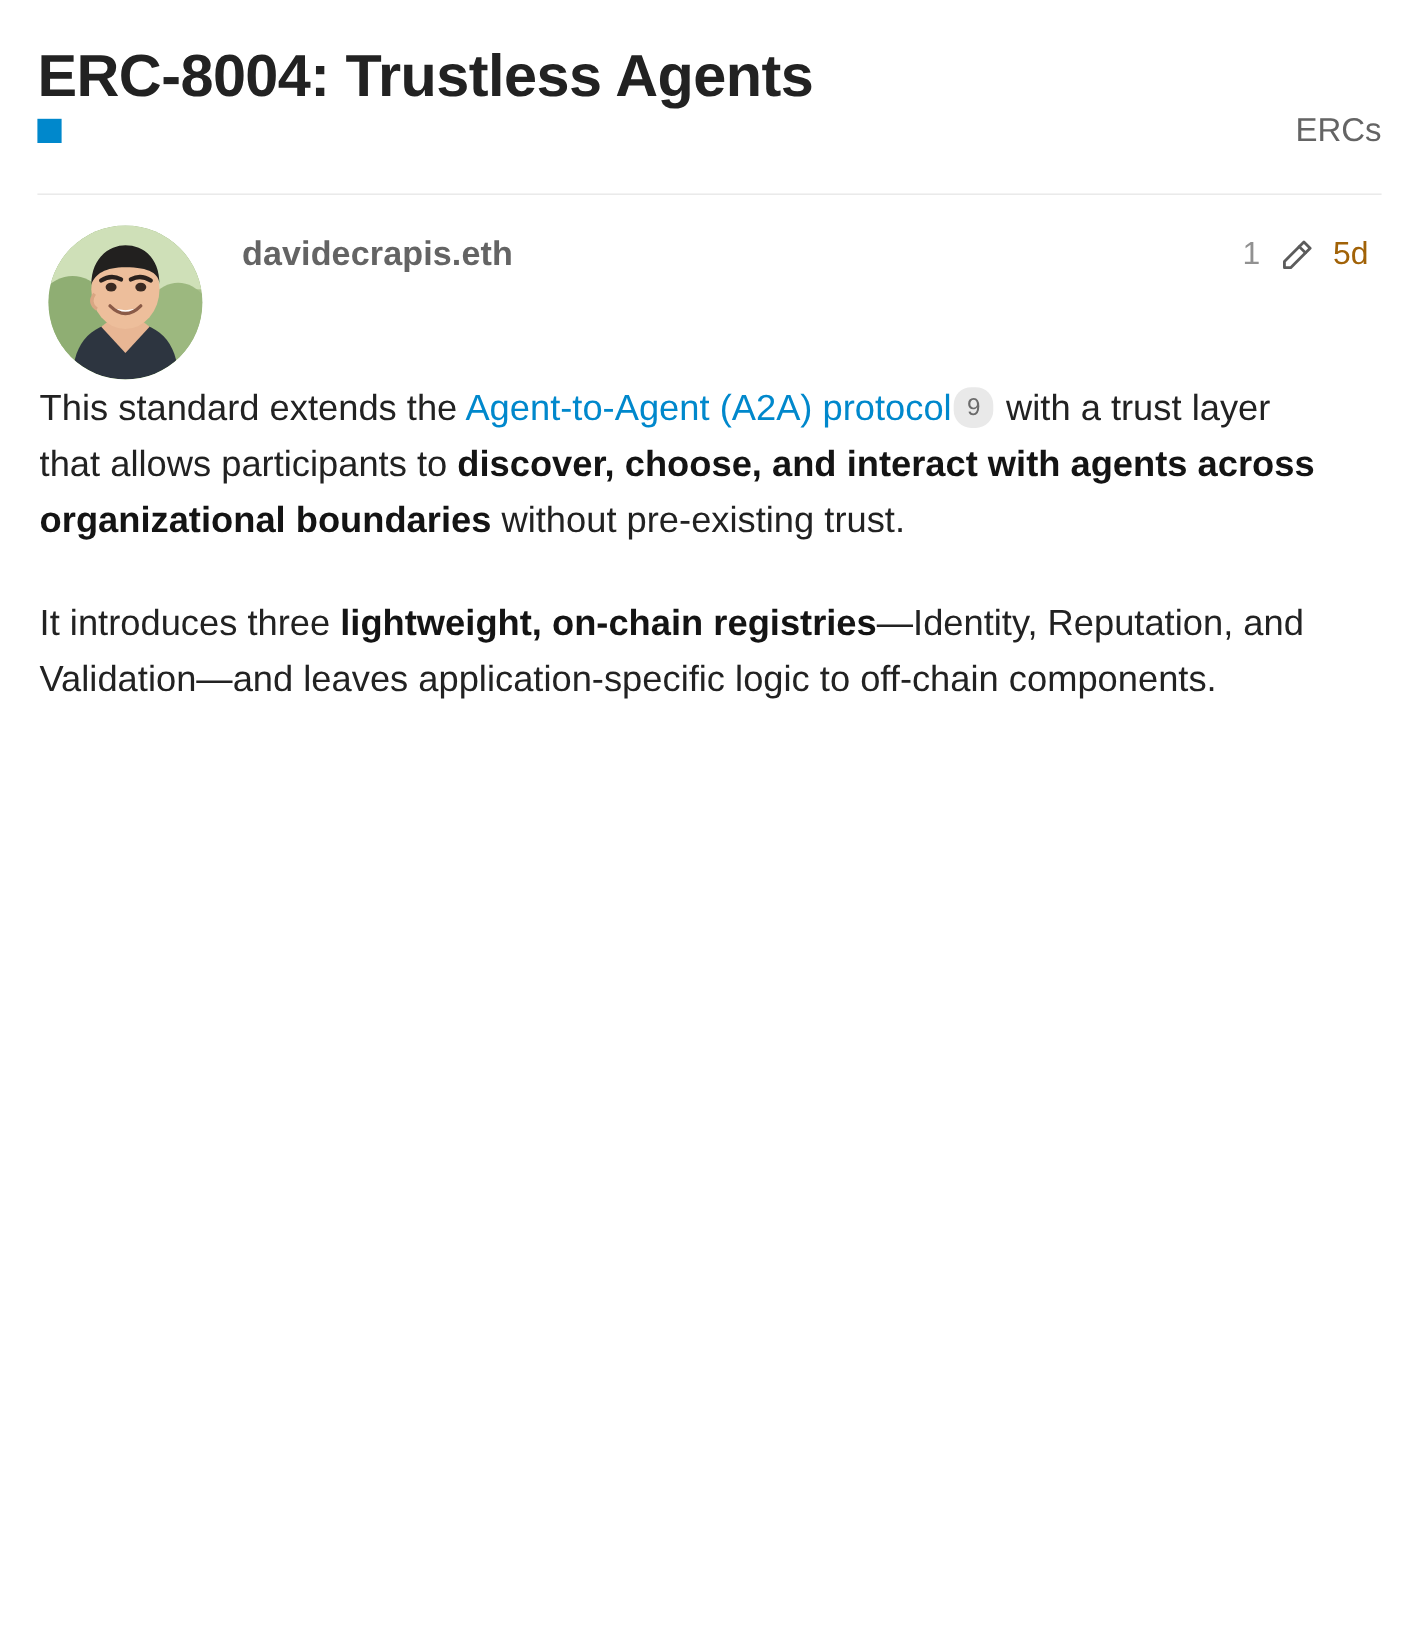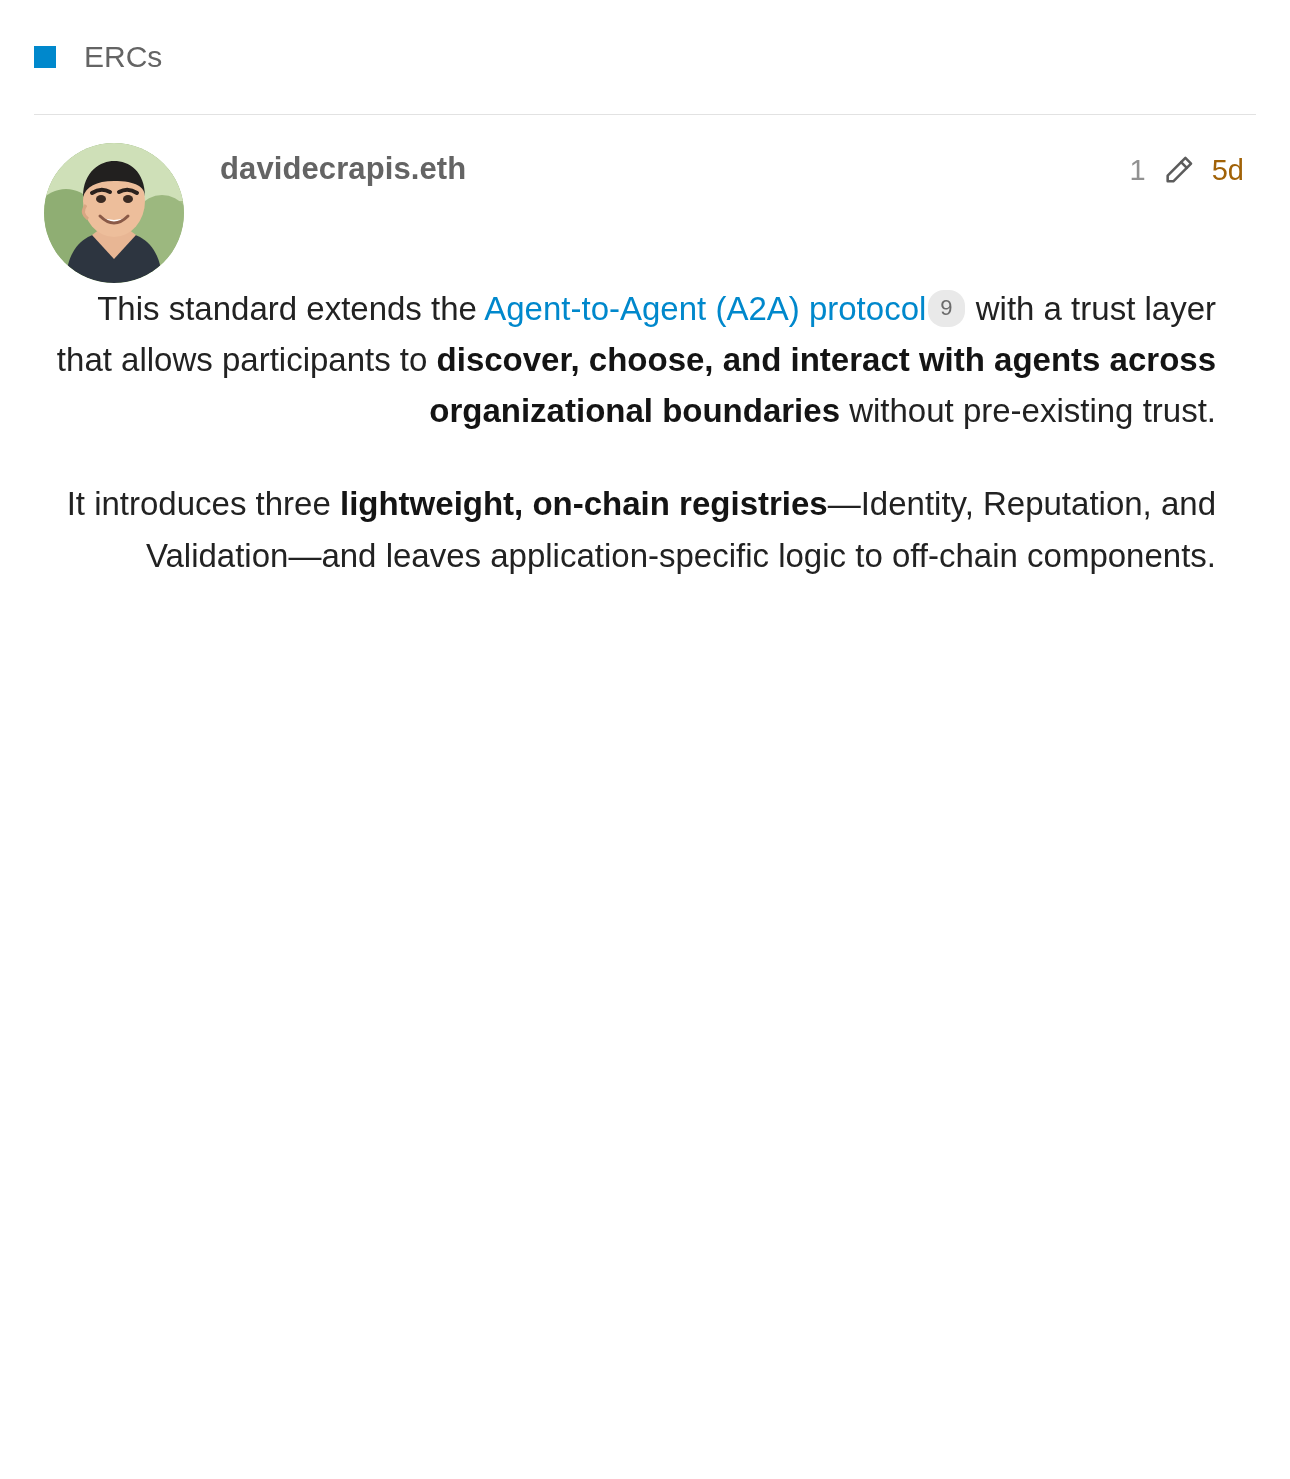--- a/index.html
+++ b/index.html
@@ -27,22 +27,23 @@
     font-size: 54px;
     line-height: 1.18;
     font-weight: bold;
     color: #222222;
     letter-spacing: -0.5px;
     margin: 8px 0 0 0;
   }
   .category-row {
     display: flex;
     align-items: center;
-    margin-top: 10px;
-    gap: 28px;
+    margin-top: 0;
+    gap: 12px;
+    justify-content: space-between;
   }
   .category-swatch {
     width: 22px;
     height: 22px;
     background: #0088cc;
     display: inline-block;
     flex: 0 0 auto;
   }
   .category-name {
     font-size: 30px;
@@ -53,21 +54,20 @@
     margin-top: 40px;
     border-top: 1px solid #e2e2e2;
     width: 1222px;
     margin-left: 0;
   }
 
   
   .post {
     padding-top: 28px;
     position: relative;
-    text-align: right;
   }
   .post-meta {
     display: flex;
     align-items: flex-start;
     position: relative;
     min-height: 120px;
   }
   .avatar {
     width: 140px;
     height: 140px;
@@ -138,20 +138,21 @@
     margin: 0 2px;
     font-family: "Liberation Sans", sans-serif;
   }
   .link-line { font-size: 33px; line-height: 1.55; }
 </style>
 </head>
 <body>
 
 <div class="page">
 
+  <h1 class="topic-title">ERC-8004: Trustless Agents</h1>
 
   <div class="category-row">
     <span class="category-swatch"></span>
     <span class="category-name">ERCs</span>
   </div>
 
   <div class="divider"></div>
 
   <div class="post">
 

